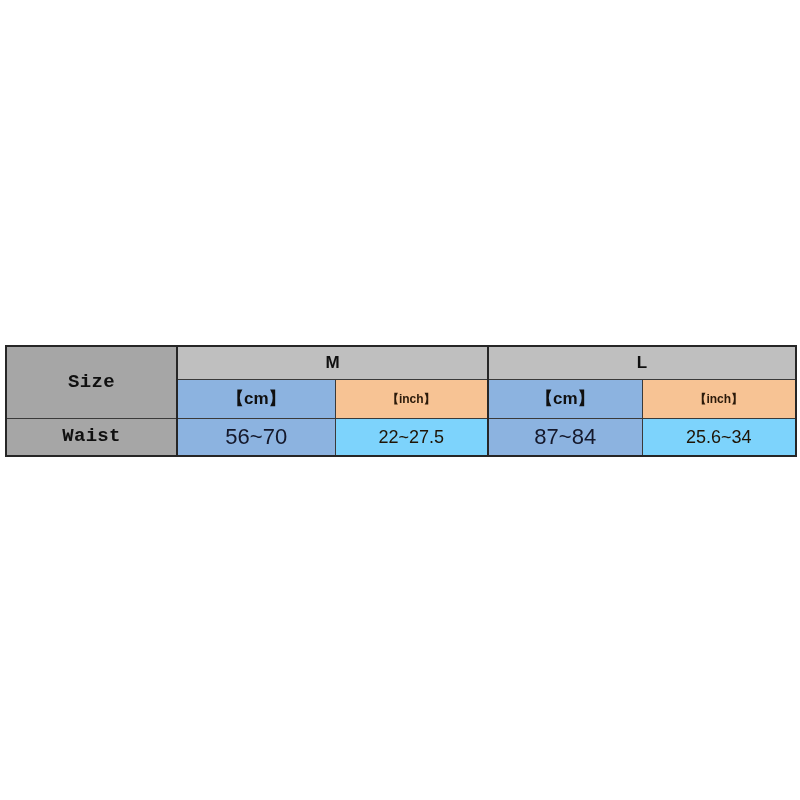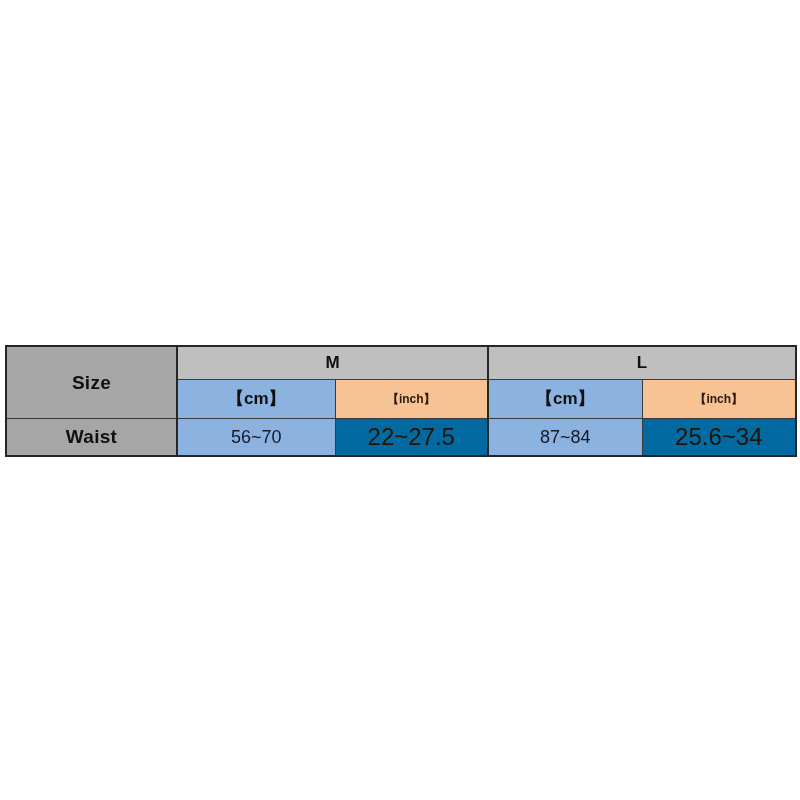--- a/index.html
+++ b/index.html
@@ -51,20 +51,21 @@
   .row-data   { height: 38px; padding-left: 29px; }
 
   
   .cell-label {
     background: #a6a6a6;
     color: #101010;
     font-weight: bold;
     font-size: 19px;
     letter-spacing: 0.3px;
     border-right: 2px solid #262626 !important;
+    font-family: Liberation Mono, monospace;
   }
 
   
   .cell-group {
     background: #bfbfbf;
     color: #101010;
     font-weight: bold;
     font-size: 17px;
   }
 
@@ -79,27 +80,27 @@
     background: #f7c394;
     color: #2b1a0a;
     font-weight: bold;
     font-size: 12px;
   }
 
   
   .cell-val-cm {
     background: #8cb3e0;
     color: #14182b;
-    font-size: 18px;
+    font-size: 22px;
     font-weight: normal;
   }
   .cell-val-inch {
-    background: #0369a1;
+    background: #7dd3fc;
     color: #1f1405;
-    font-size: 24px;
+    font-size: 18px;
     font-weight: normal;
   }
 
   
   .sep-left  { border-left: 2px solid #262626 !important; }
   .sep-right { border-right: 2px solid #262626 !important; }
 </style>
 </head>
 <body>
 

